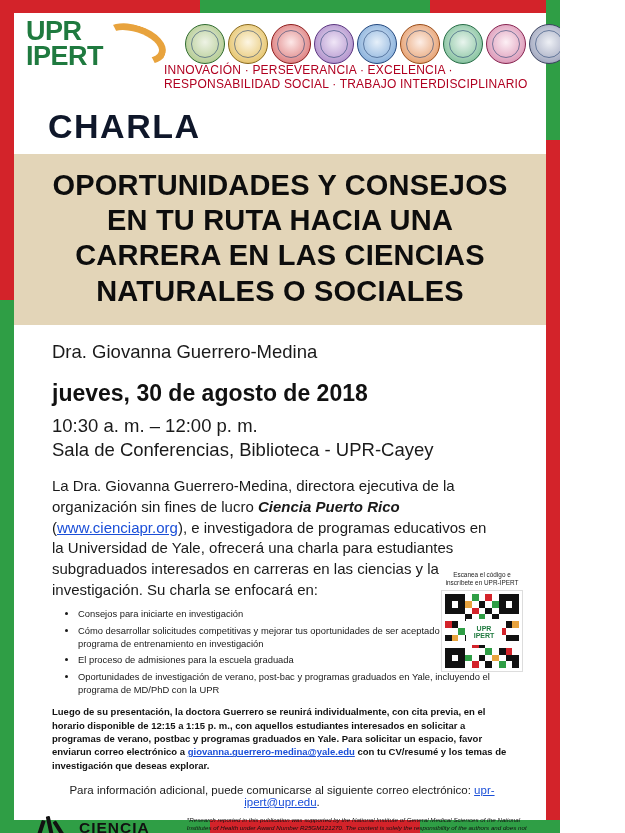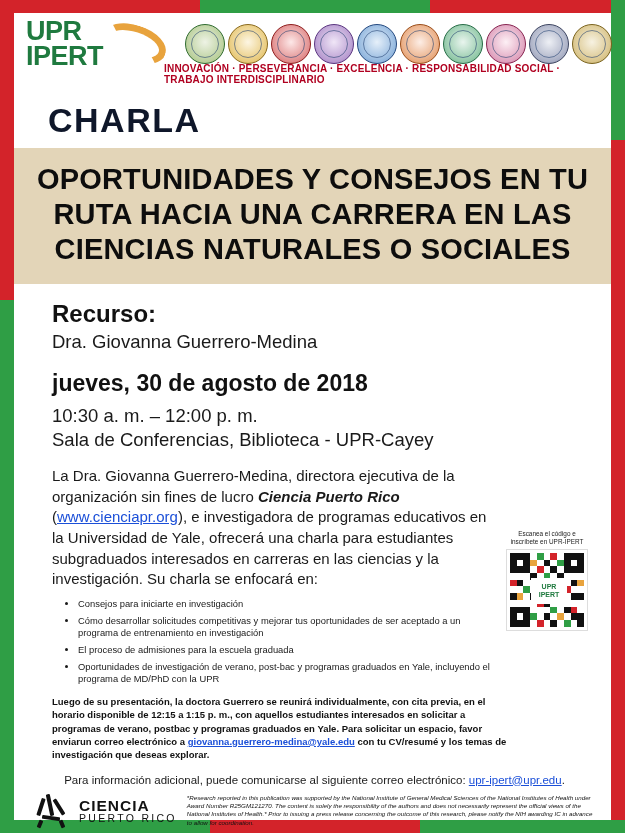--- a/index.html
+++ b/index.html
@@ -3,21 +3,21 @@
 <meta charset="utf-8">
 <style>
   * { box-sizing: border-box; margin: 0; padding: 0; }
   html, body {
     width: 625px; height: 833px;
     font-family: "Liberation Sans", sans-serif;
     background: #ffffff;
   }
   .poster {
     position: relative;
-    width: 625px; height: 833px;
+    width: 560px; height: 833px;
     background: #ffffff;
     overflow: hidden;
   }
   
   .band {
     position: absolute;
     z-index: 0;
   }
   .band-left-red   { left: 0;  top: 0;    width: 14px; height: 300px; background: #d3232a; }
   .band-left-green { left: 0;  top: 300px;width: 14px; height: 533px; background: #2f9e45; }
@@ -103,22 +103,22 @@
   .seal.s3 { background: radial-gradient(circle at 50% 45%, #fde8e8, #e08a8a 70%, #a32020); border-color:#8e1c1c;}
   .seal.s4 { background: radial-gradient(circle at 50% 45%, #f0e6f7, #b79ad0 70%, #6a3f96); border-color:#5a3580;}
   .seal.s5 { background: radial-gradient(circle at 50% 45%, #e6f0fa, #91b6de 70%, #27508a); border-color:#24497f;}
   .seal.s6 { background: radial-gradient(circle at 50% 45%, #fdeee6, #e8a87c 70%, #b35a1f); border-color:#9a4c18;}
   .seal.s7 { background: radial-gradient(circle at 50% 45%, #e9f5ee, #8fc7a6 70%, #2b7a4f); border-color:#266c46;}
   .seal.s8 { background: radial-gradient(circle at 50% 45%, #fdf0f5, #dfa0bd 70%, #9c2a5c); border-color:#872450;}
   .seal.s9 { background: radial-gradient(circle at 50% 45%, #eef0f5, #a8aec4 70%, #434b6b); border-color:#3c4460;}
   .seal.s10{ background: radial-gradient(circle at 50% 45%, #f7f2e2, #d9c489 70%, #8e7322); border-color:#7a631e;}
 
   .tagline {
-    font-size: 10px;
-    font-weight: bold;
+    font-size: 12px;
+    font-weight: normal;
     letter-spacing: 0.2px;
     color: #b00020;
     padding: 0 17px 2px 150px;
     margin-top: -10px;
   }
 
   .rule-red {
     height: 3px;
     background: #c01d24;
     margin: 2px 10px 0 10px;
@@ -353,21 +353,20 @@
     <div class="charla-wrap">
       <div class="charla">CHARLA</div>
     </div>
 
     <div class="title-block">
       <h1>OPORTUNIDADES Y CONSEJOS EN TU RUTA HACIA UNA CARRERA EN LAS CIENCIAS NATURALES O SOCIALES</h1>
     </div>
 
     <div class="body">
 
-      <div class="recurso-label">Recurso:</div>
       <div class="speaker">Dra. Giovanna Guerrero-Medina</div>
 
       <div class="datehead">jueves, 30 de agosto de 2018</div>
       <div class="timeline">10:30 a. m. – 12:00 p. m.</div>
       <div class="place">Sala de Conferencias, Biblioteca - UPR-Cayey</div>
 
       <p class="para">
         <span>La Dra. Giovanna Guerrero-Medina, directora ejecutiva de la organización sin fines de lucro </span><i>Ciencia Puerto Rico</i><span> (</span><a class="link" href="#">www.cienciapr.org</a><span>), e investigadora de programas educativos en la Universidad de Yale, ofrecerá una charla para estudiantes subgraduados interesados en carreras en las ciencias y la investigación.  Su charla se enfocará en:</span>
       </p>
 

